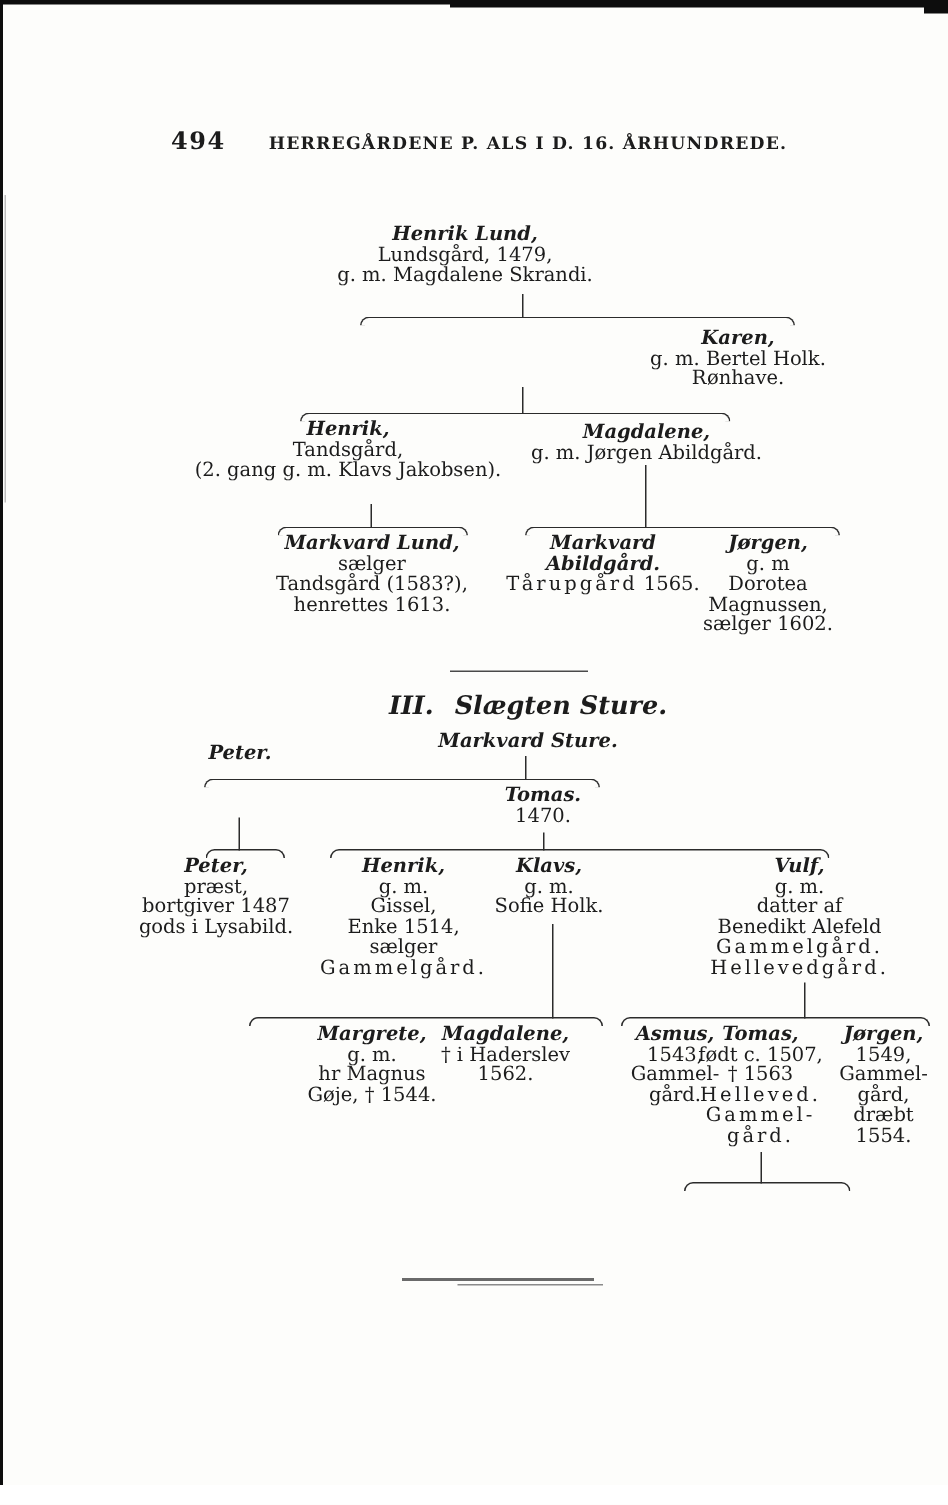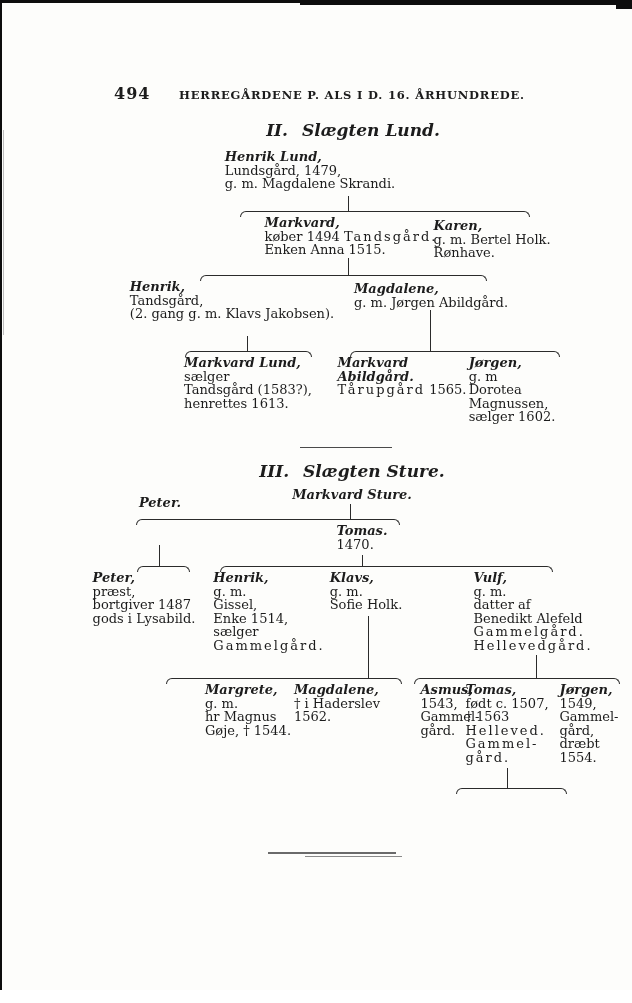--- a/index.html
+++ b/index.html
@@ -12,21 +12,21 @@
   .edge{position:absolute;background:#0d0d0d;}
   .edge-soft{position:absolute;background:#bdbdbd;}
   
   .pagenum{position:absolute;left:114px;top:84px;font-size:16px;font-weight:bold;letter-spacing:1px;}
   .runhead{position:absolute;left:352px;top:88px;transform:translateX(-50%);
     font-size:11.5px;font-weight:bold;letter-spacing:0.8px;white-space:nowrap;}
   
   .sect{position:absolute;transform:translateX(-50%);font-size:17px;font-style:italic;font-weight:bold;white-space:nowrap;}
   .sect .roman{margin-right:14px;}
   
-  .node{position:absolute;transform:translateX(-50%);text-align:left;font-size:13px;line-height:13.6px;white-space:nowrap;}
+  .node{position:absolute;transform:translateX(-50%);text-align:center;font-size:13px;line-height:13.6px;white-space:nowrap;}
   .node .nm{font-style:italic;font-weight:bold;}
   .sp{letter-spacing:2px;}
   
   .br{position:absolute;height:6px;border:1.3px solid #2b2b2b;border-bottom:none;border-radius:7px 7px 0 0;box-sizing:border-box;}
   .vl{position:absolute;width:1.4px;background:#2b2b2b;}
   .hr{position:absolute;background:#4a4a4a;}
 </style>
 </head>
 <body>
 
@@ -36,38 +36,30 @@
   <div class="edge" style="left:300px;top:0;width:332px;height:5px"></div>
   <div class="edge" style="left:616px;top:0;width:16px;height:9px"></div>
   <div class="edge" style="left:0;top:0;width:2px;height:1003px"></div>
   <div class="edge-soft" style="left:3px;top:130px;width:1px;height:205px"></div>
   <div class="edge" style="left:0;top:1001px;width:632px;height:2px;background:#2c2c2c"></div>
   <div class="edge-soft" style="left:28px;top:997px;width:150px;height:3px"></div>
 
   <div class="pagenum">494</div>
   <div class="runhead">HERREGÅRDENE P. ALS I D. 16. ÅRHUNDREDE.</div>
 
-  <div class="sect" style="left:353px;top:120px">
-    <span class="roman">II.</span><span>Slægten Lund.</span>
-  </div>
 
   <div class="node" style="left:310px;top:150px">
     <div class="nm">Henrik Lund,</div>
     <div>Lundsgård, 1479,</div>
     <div>g. m. Magdalene Skrandi.</div>
   </div>
 
   <div class="vl" style="left:348px;top:196px;height:16px"></div>
   <div class="br" style="left:240px;top:211px;width:290px"></div>
 
-  <div class="node" style="left:351px;top:216px">
-    <div class="nm">Markvard,</div>
-    <div><span>køber 1494 </span><span class="sp">Tandsgård.</span></div>
-    <div>Enken Anna 1515.</div>
-  </div>
 
   <div class="node" style="left:492px;top:219px">
     <div class="nm">Karen,</div>
     <div>g. m. Bertel Holk.</div>
     <div>Rønhave.</div>
   </div>
 
   <div class="vl" style="left:348px;top:258px;height:18px"></div>
   <div class="br" style="left:200px;top:275px;width:287px"></div>
 

